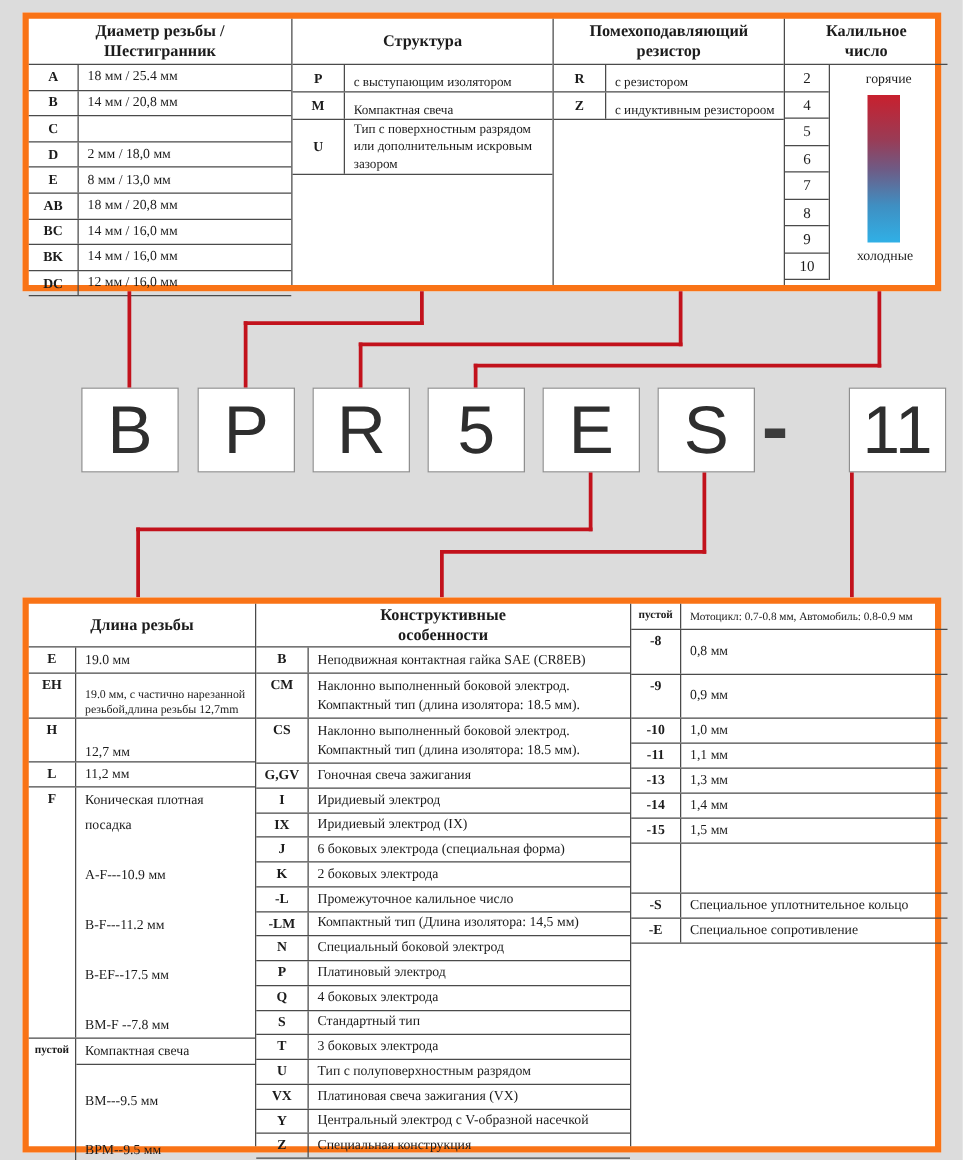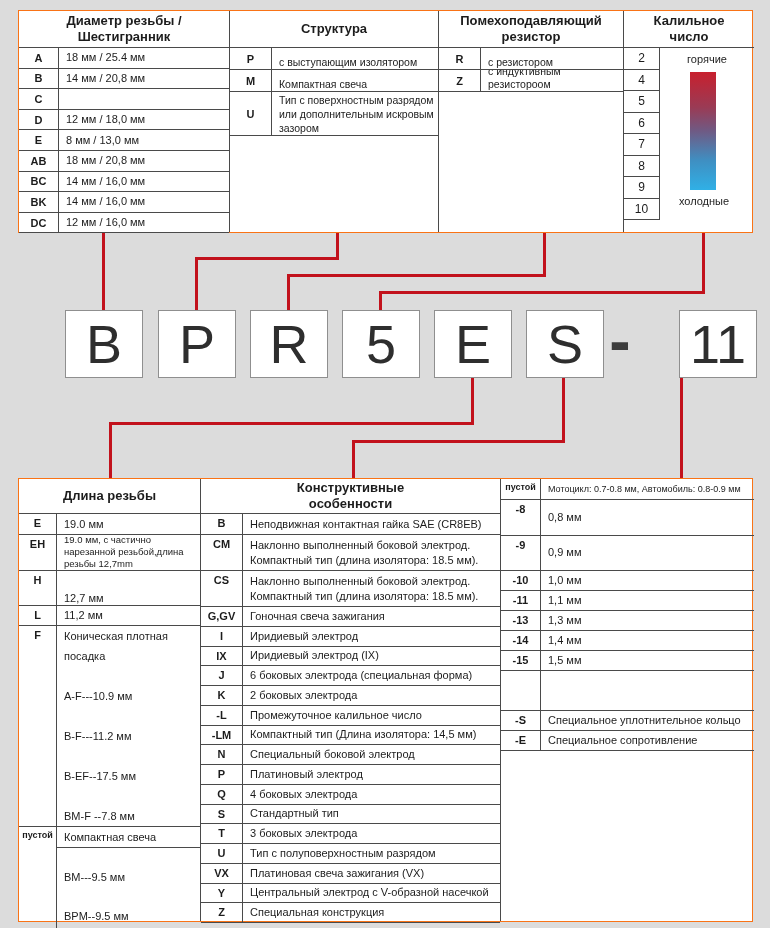--- a/index.html
+++ b/index.html
@@ -1,20 +1,20 @@
 <!DOCTYPE html>
 <html><head>
 <meta charset="utf-8">
 <style>
   html,body{margin:0;padding:0;}
   #stage{position:relative;width:770px;height:928px;background:#dcdcdc;
          font-family:"Liberation Sans",sans-serif;color:#1c1c1c;overflow:hidden;}
 
   
-  .block{position:absolute;background:#fff;border:1px solid #f97316;box-sizing:border-box;}
+  .block{position:absolute;background:#fff;border:5px solid #f97316;box-sizing:border-box;font-family:Liberation Serif, serif;}
   #top-block{left:18px;top:10px;width:735px;height:223px;}
   #bottom-block{left:18px;top:478px;width:735px;height:444px;}
 
   .tcol{position:absolute;top:0;bottom:0;border-left:1px solid #4a4a4a;box-sizing:border-box;}
   .tcol.firstcol{border-left:none;}
 
   .thead{border-bottom:1px solid #4a4a4a;display:flex;align-items:center;justify-content:center;
          font-weight:bold;text-align:center;white-space:pre-line;line-height:1.25;box-sizing:border-box;}
   #top-block .thead{height:37px;font-size:13px;}
   #bottom-block .thead{height:35px;font-size:13px;}
@@ -98,21 +98,21 @@
             <div class="cell desc">
               <div class="desc-main">14 мм / 20,8 мм</div>
             </div>
           </div>
           <div class="trow">
             <div class="cell code">C</div>
           </div>
           <div class="trow">
             <div class="cell code">D</div>
             <div class="cell desc">
-              <div class="desc-main">12 мм / 18,0 мм</div>
+              <div class="desc-main">2 мм / 18,0 мм</div>
             </div>
           </div>
           <div class="trow">
             <div class="cell code">E</div>
             <div class="cell desc">
               <div class="desc-main">8 мм / 13,0 мм</div>
             </div>
           </div>
           <div class="trow">
             <div class="cell code">AB</div>

